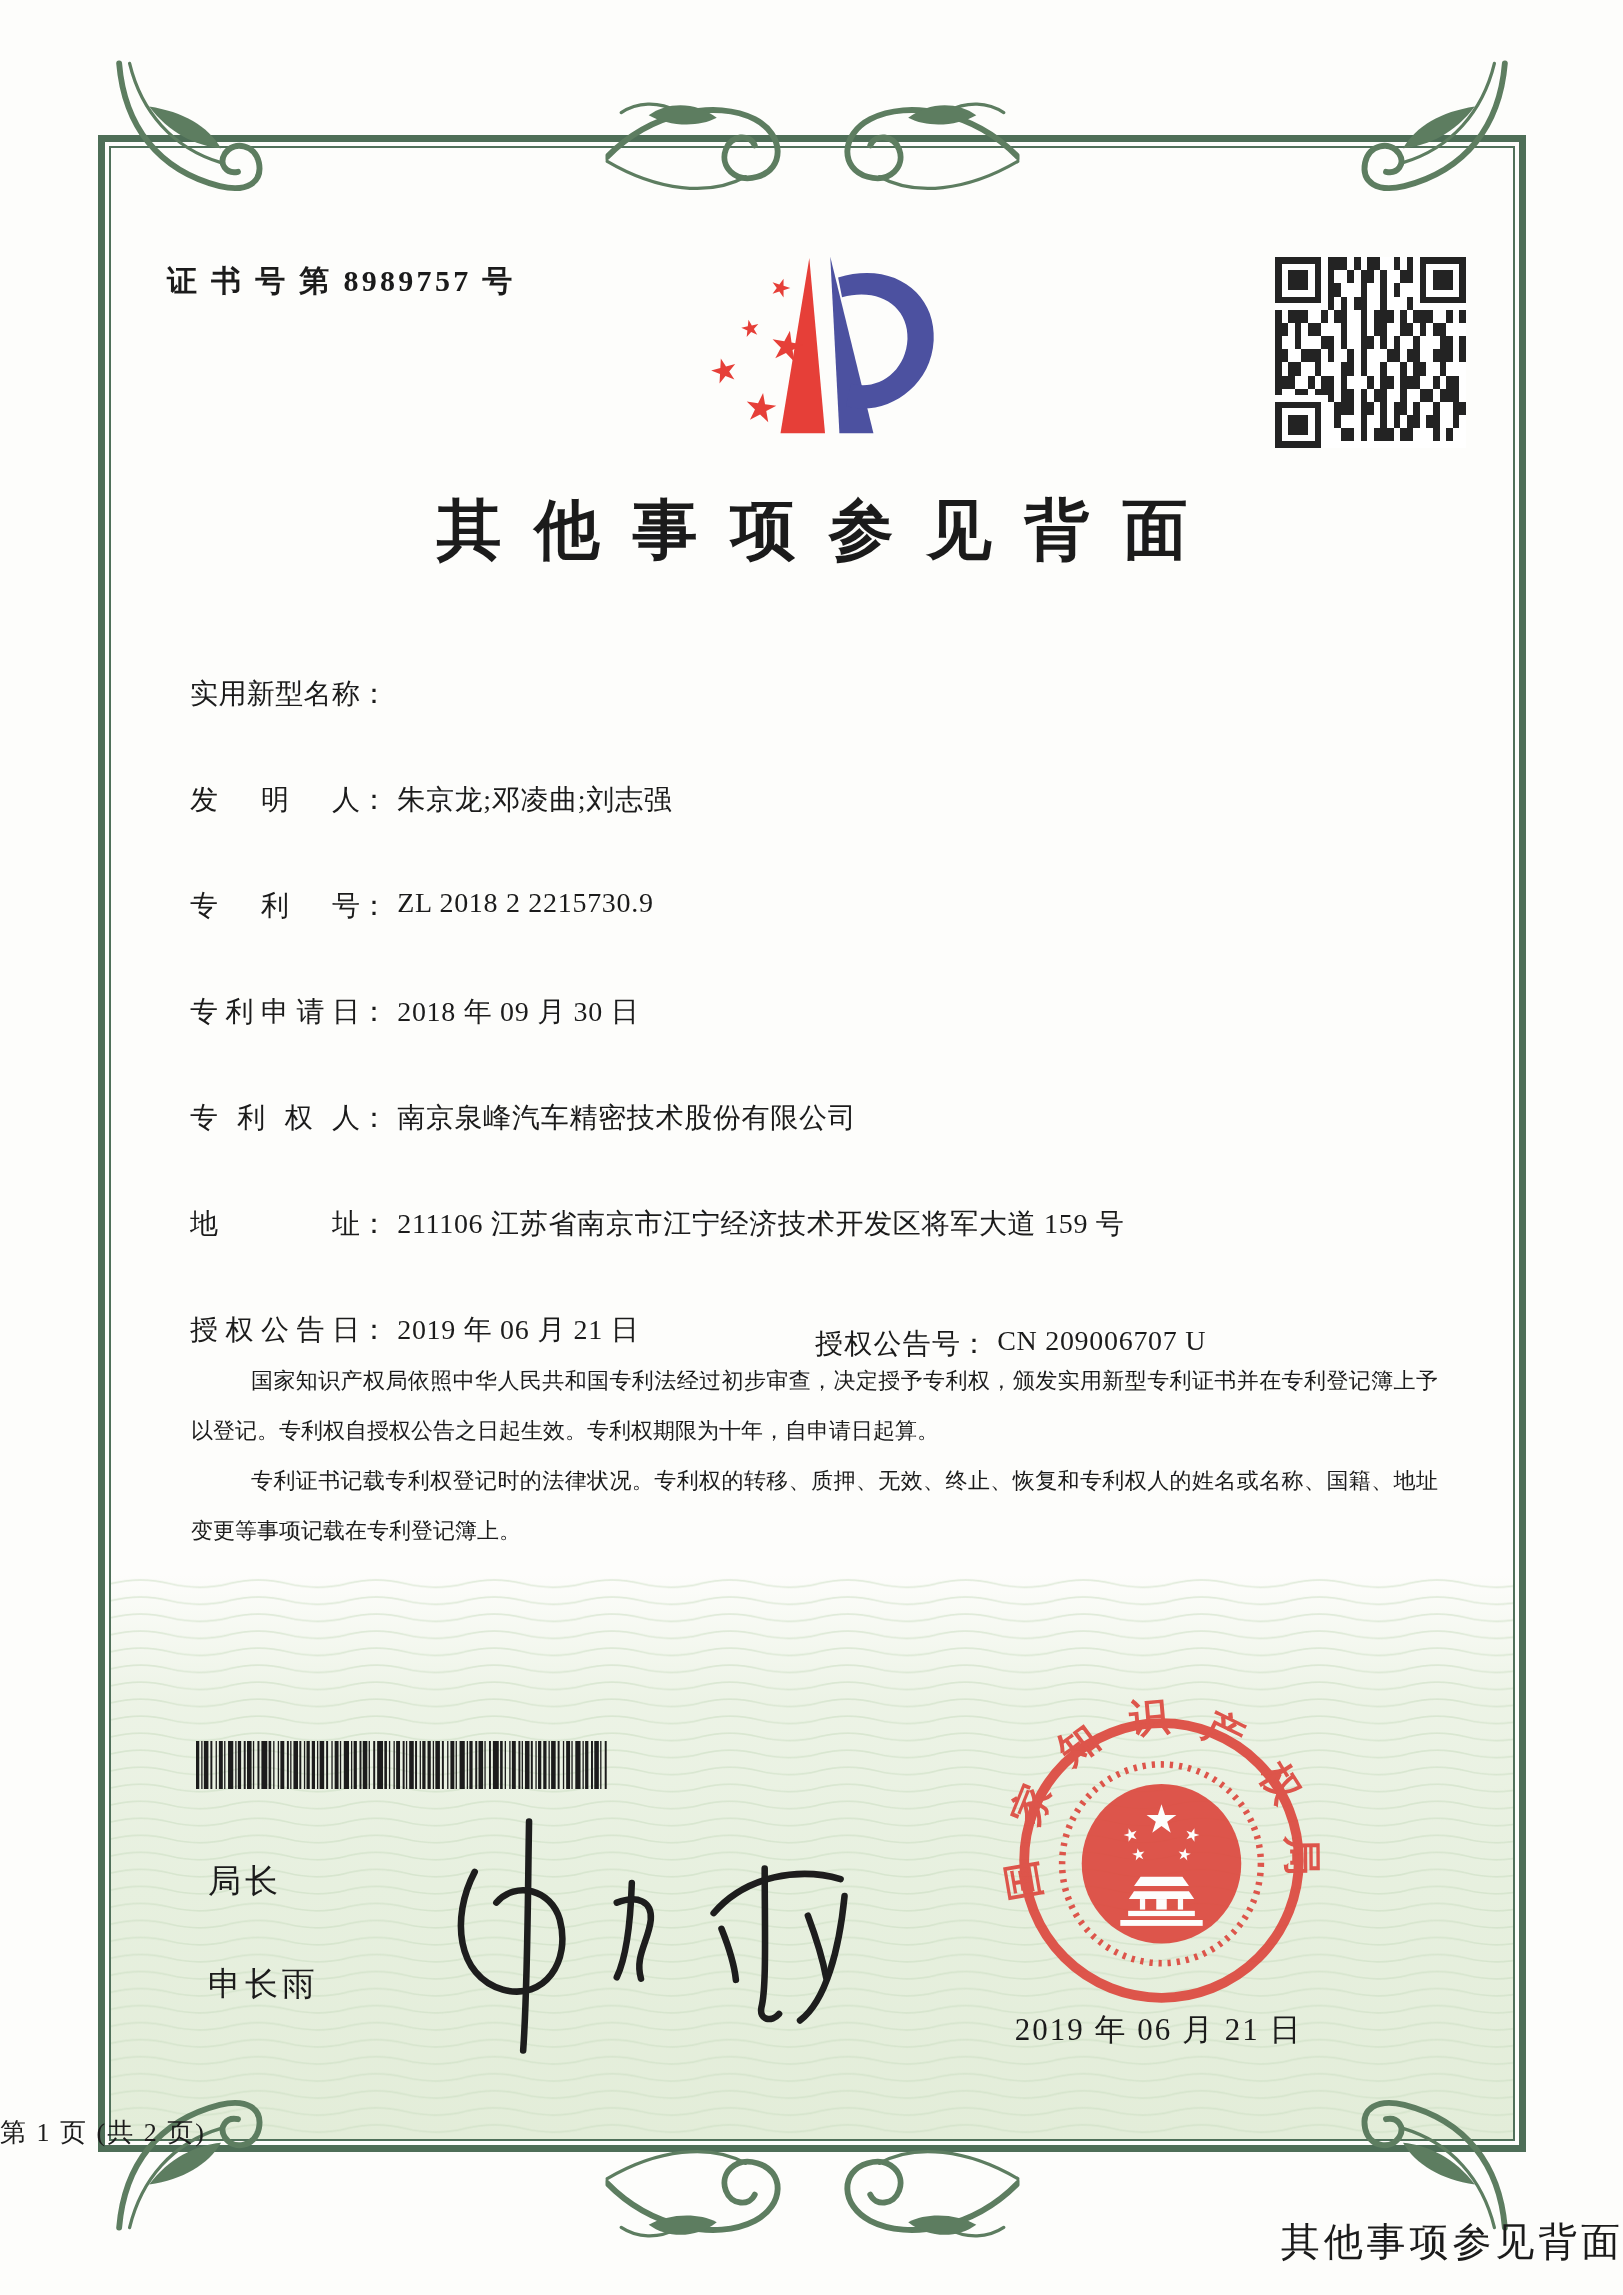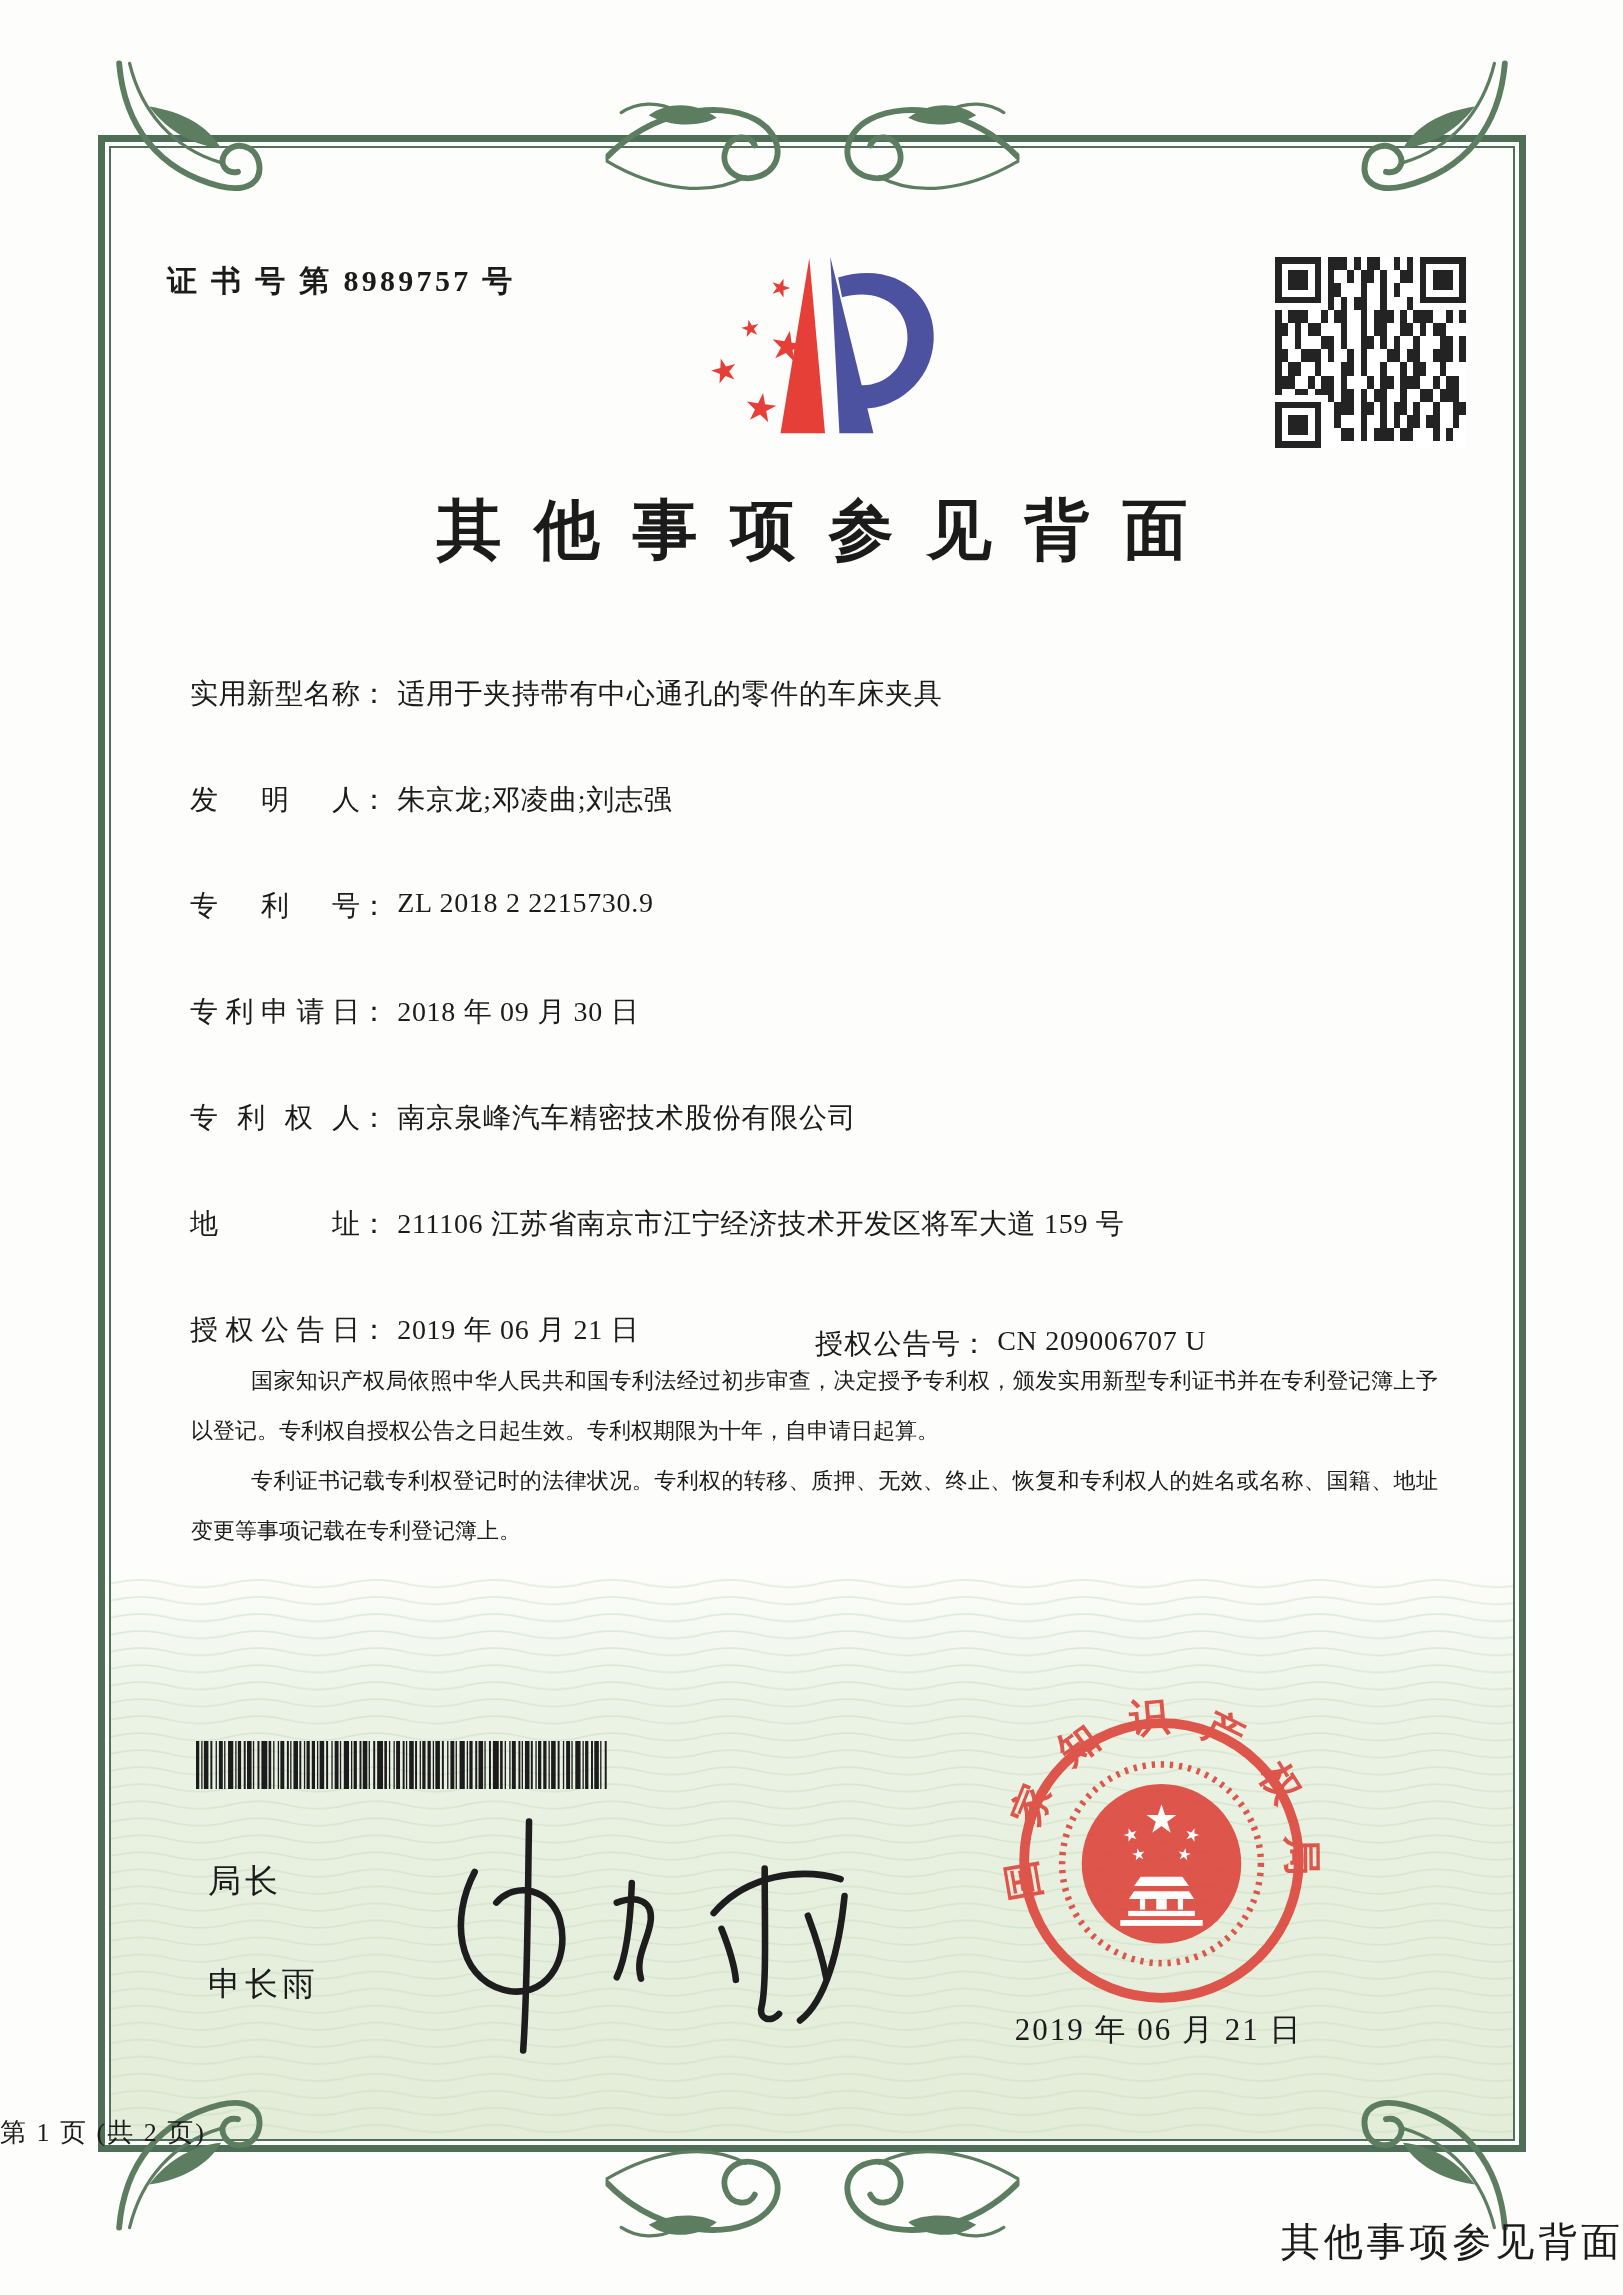--- a/index.html
+++ b/index.html
@@ -170,21 +170,20 @@
         <rect x="2" y="24" width="3" height="3" fill="#232323"></rect>
       </g>
     </svg>
 
     <div class="doc-title">其他事项参见背面</div>
 
     <div class="fields">
       <div class="frow">
         <span class="lbl">实用新型名称</span>
           <span class="colon">：</span>
-        <span class="val">适用于夹持带有中心通孔的零件的车床夹具</span>
       </div>
       <div class="frow">
         <span class="lbl">发明人</span>
           <span class="colon">：</span>
         <span class="val">朱京龙;邓凌曲;刘志强</span>
       </div>
       <div class="frow">
         <span class="lbl">专利号</span>
           <span class="colon">：</span>
         <span class="val">ZL 2018 2 2215730.9</span>

